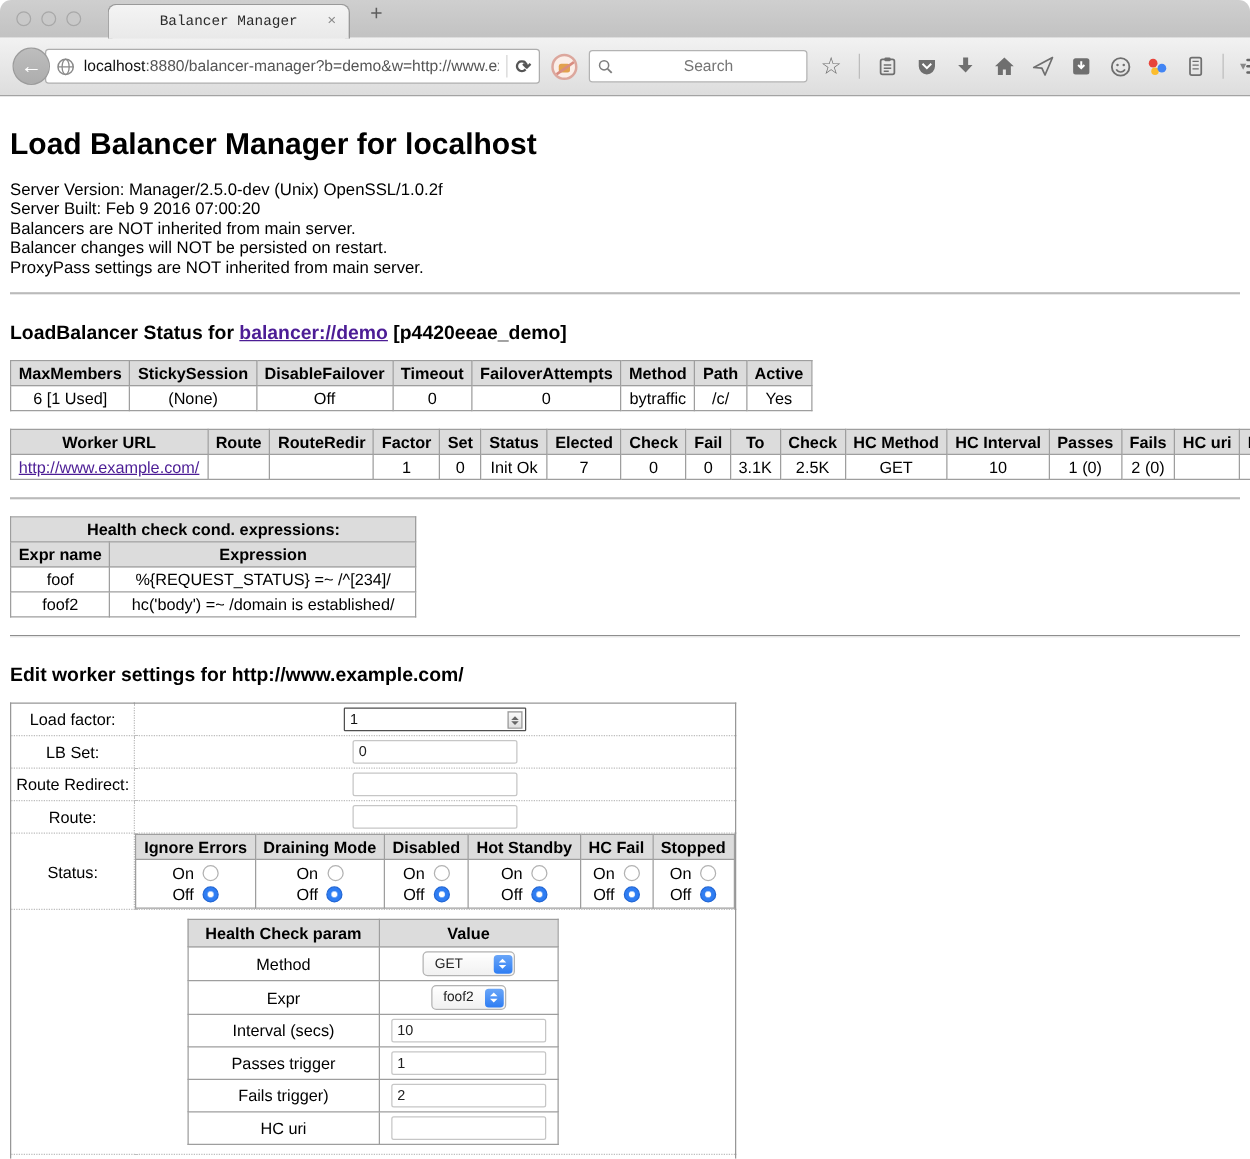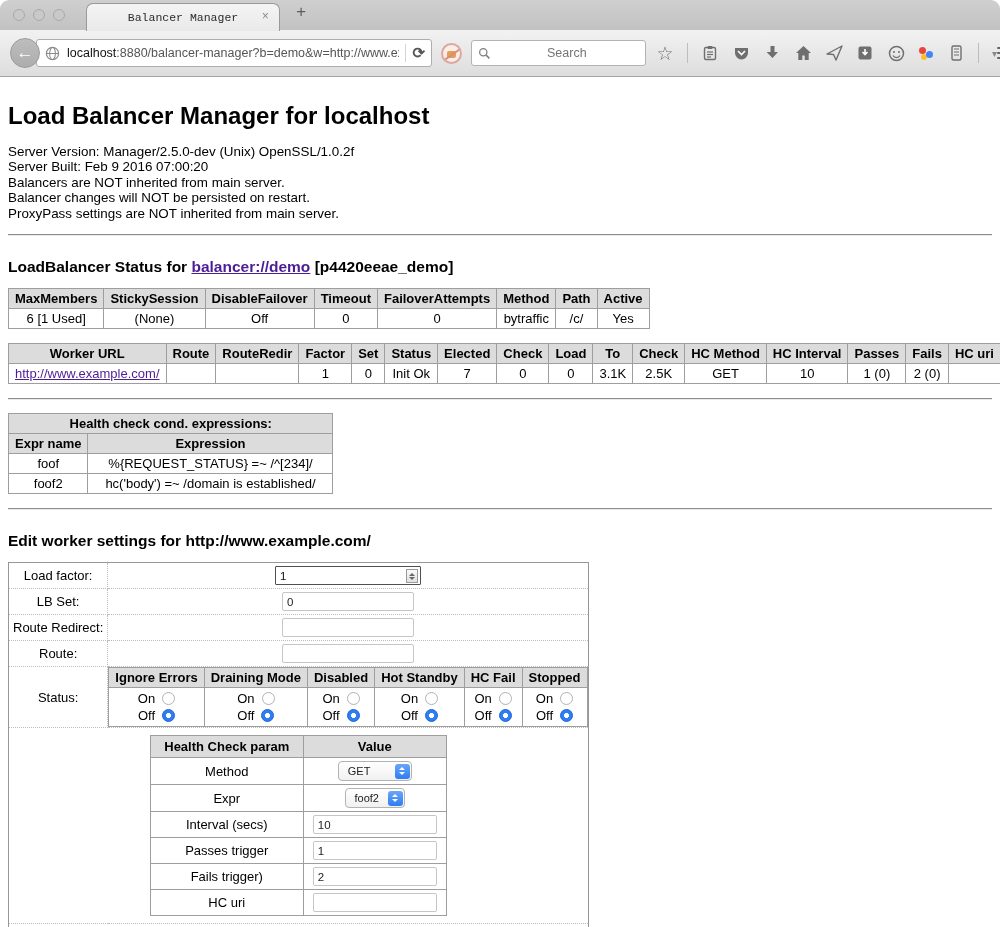--- a/index.html
+++ b/index.html
@@ -270,21 +270,21 @@
       <tbody>
           <tr>
         <th style="width:250px;">Worker URL</th>
         <th>Route</th>
         <th>RouteRedir</th>
         <th>Factor</th>
         <th>Set</th>
         <th>Status</th>
         <th>Elected</th>
         <th>Check</th>
-        <th>Load</th>
+        <th>Fail</th>
         <th>To</th>
         <th>Check</th>
         <th>HC Method</th>
         <th>HC Interval</th>
         <th>Passes</th>
         <th>Fails</th>
         <th>HC uri</th>
         <th>HC Expr</th>
       </tr>
       <tr>

